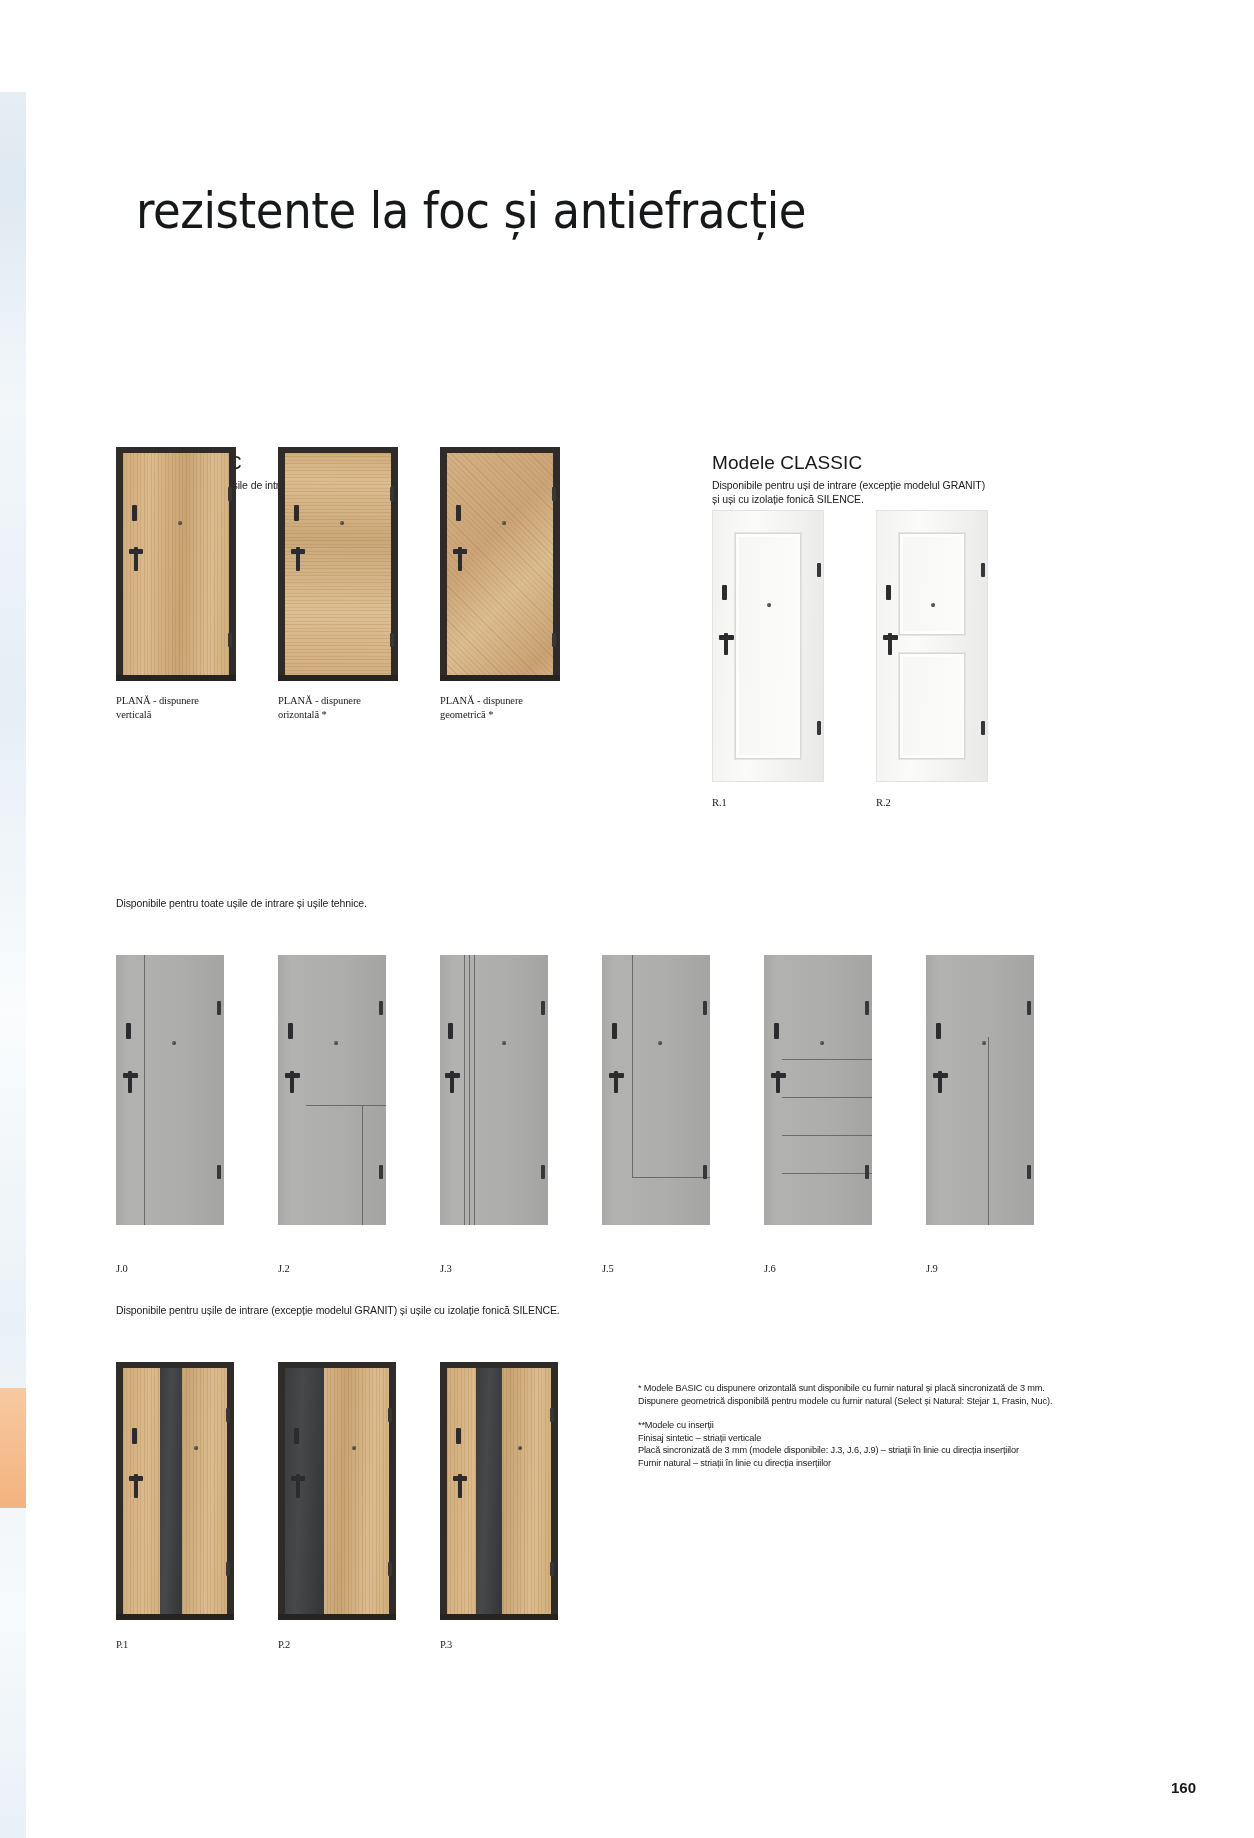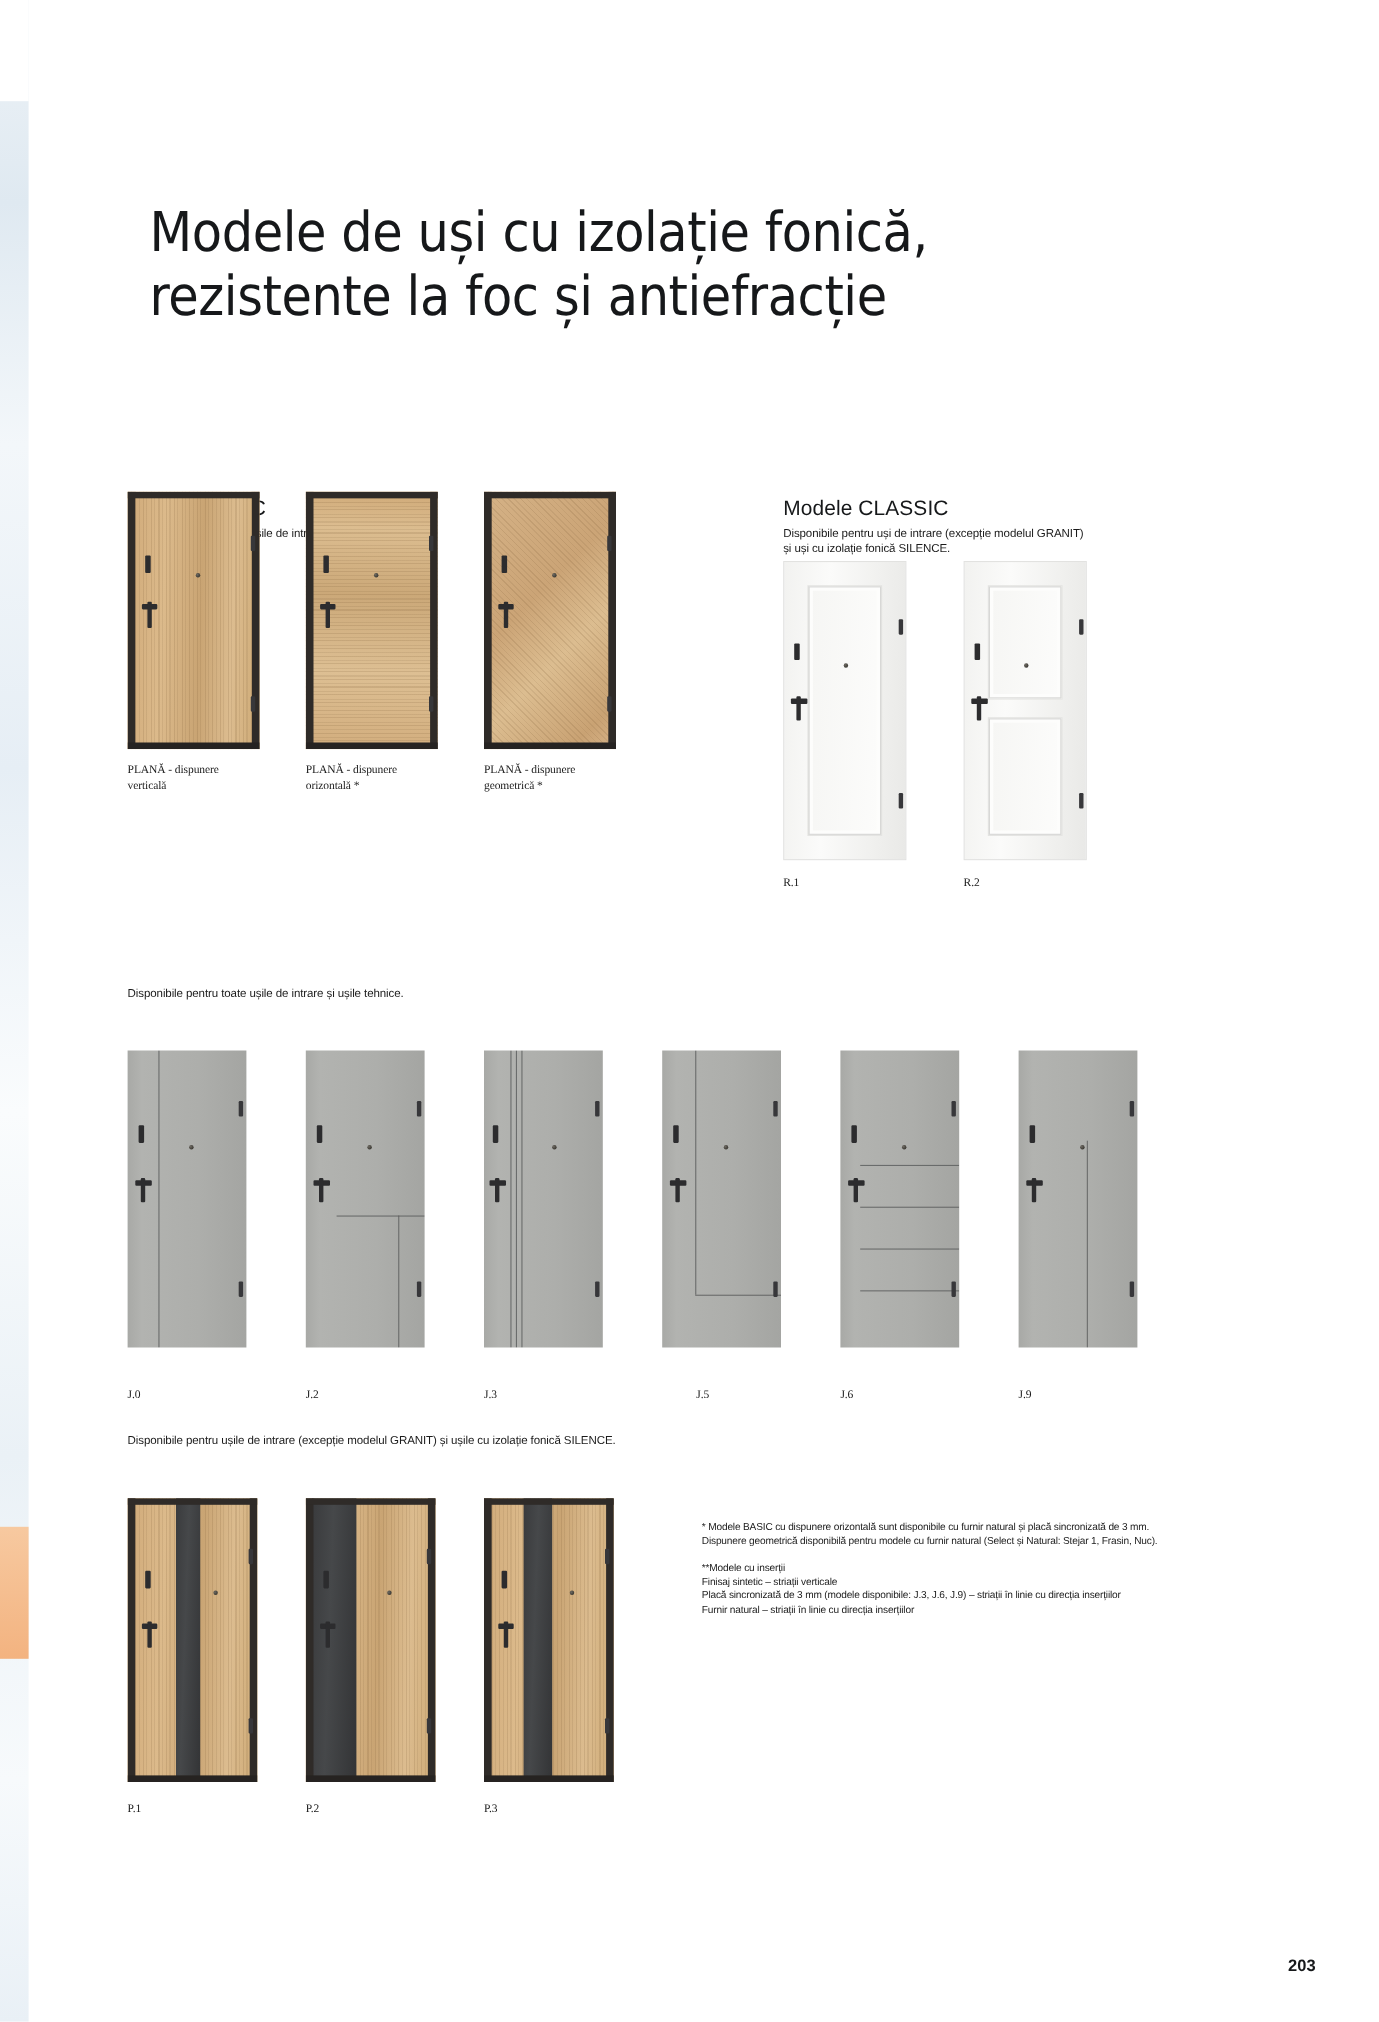--- a/index.html
+++ b/index.html
@@ -59,21 +59,20 @@
   .notes p:last-child{margin-bottom:0;}
   .pageno{position:absolute;right:58px;bottom:42px;font-size:15px;font-weight:700;color:#16181a;}
 </style>
 </head>
 <body>
 
 <div class="edge-deco"></div>
 <div class="edge-top"></div>
 
 <h1 class="page-title">
-  <span class="ln">Modele de uși cu izolație fonică,</span>
   <span class="ln">rezistente la foc și antiefracție</span>
 </h1>
 
 <div class="sec-head" style="left:116px;top:452px;width:520px;">
   <div class="sec-title">Modele BASIC</div>
   <div class="sec-sub">Disponibile pentru toate ușile de intrare și ușile tehnice.</div>
 </div>
 
 <div class="door-slot" style="left:116px;top:447px;">
   <div class="door wood-vert" style="width:120px;height:234px;">
@@ -216,21 +215,21 @@
     <div class="inset-line" style="left:30px;top:0;width:1px;height:222px;"></div>
     <div class="inset-line" style="left:30px;top:222px;right:0;height:1px;"></div>
     <div class="handle" style="left:10px;top:68px;width:5px;height:16px;"></div>
     <div class="handle" style="left:7px;top:118px;width:15px;height:5px;"></div>
     <div class="handle" style="left:12px;top:116px;width:4px;height:22px;"></div>
     <div class="hinge" style="right:3px;top:46px;width:4px;height:14px;"></div>
     <div class="hinge" style="right:3px;top:210px;width:4px;height:14px;"></div>
     <div class="peep" style="left:56px;top:86px;"></div>
   </div>
 </div>
-<div class="lbl" style="left:602px;top:1262px;margin-left:31px;">J.5</div>
+<div class="lbl" style="left:602px;top:1262px;">J.5</div>
 
 <div class="door-slot" style="left:764px;top:955px;">
   <div class="door grey-face" style="width:108px;height:270px;">
     <div class="inset-line" style="left:18px;top:104px;right:0;height:1px;"></div>
     <div class="inset-line" style="left:18px;top:142px;right:0;height:1px;"></div>
     <div class="inset-line" style="left:18px;top:180px;right:0;height:1px;"></div>
     <div class="inset-line" style="left:18px;top:218px;right:0;height:1px;"></div>
     <div class="handle" style="left:10px;top:68px;width:5px;height:16px;"></div>
     <div class="handle" style="left:7px;top:118px;width:15px;height:5px;"></div>
     <div class="handle" style="left:12px;top:116px;width:4px;height:22px;"></div>
@@ -312,13 +311,13 @@
 <div class="notes">
   <p>* Modele BASIC cu dispunere orizontală sunt disponibile cu furnir natural și placă sincronizată de 3 mm. Dispunere geometrică disponibilă pentru modele cu furnir natural (Select și Natural: Stejar 1, Frasin, Nuc).</p>
   <p>
     <span>**Modele cu inserții</span><br>
     <span>Finisaj sintetic – striații verticale</span><br>
     <span>Placă sincronizată de 3 mm (modele disponibile: J.3, J.6, J.9) – striații în linie cu direcția inserțiilor</span><br>
     <span>Furnir natural – striații în linie cu direcția inserțiilor</span>
   </p>
 </div>
 
-<div class="pageno">203</div>
+<div class="pageno">160</div>
 
 </body></html>

